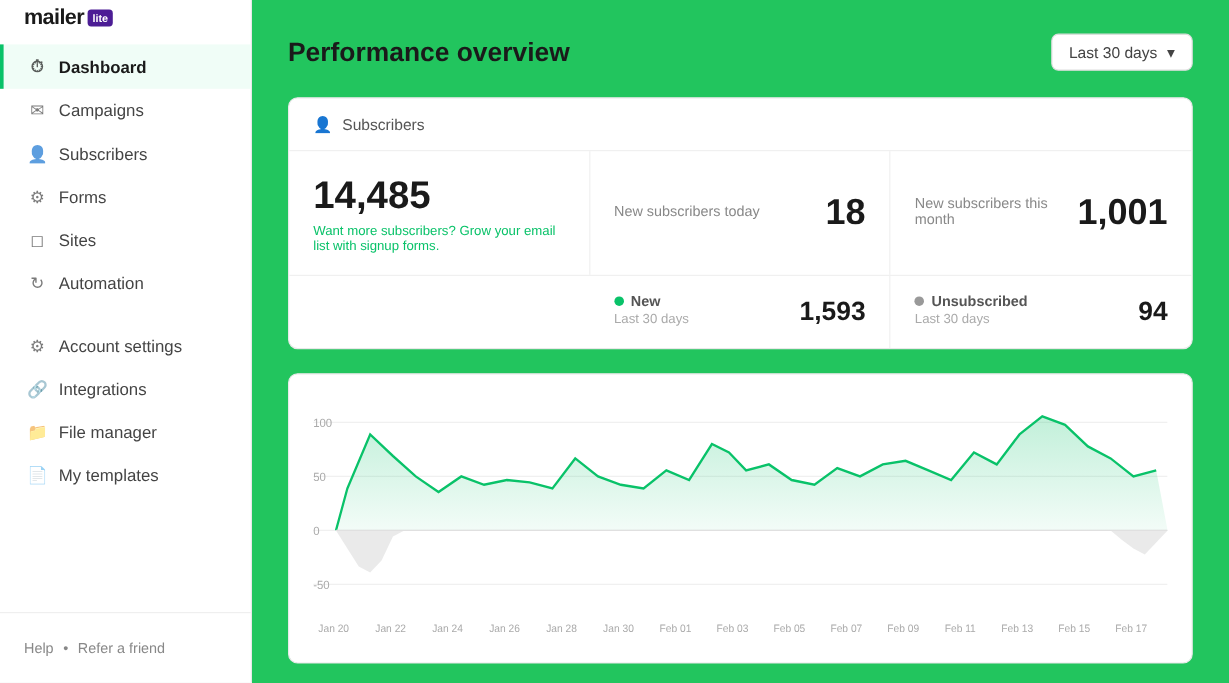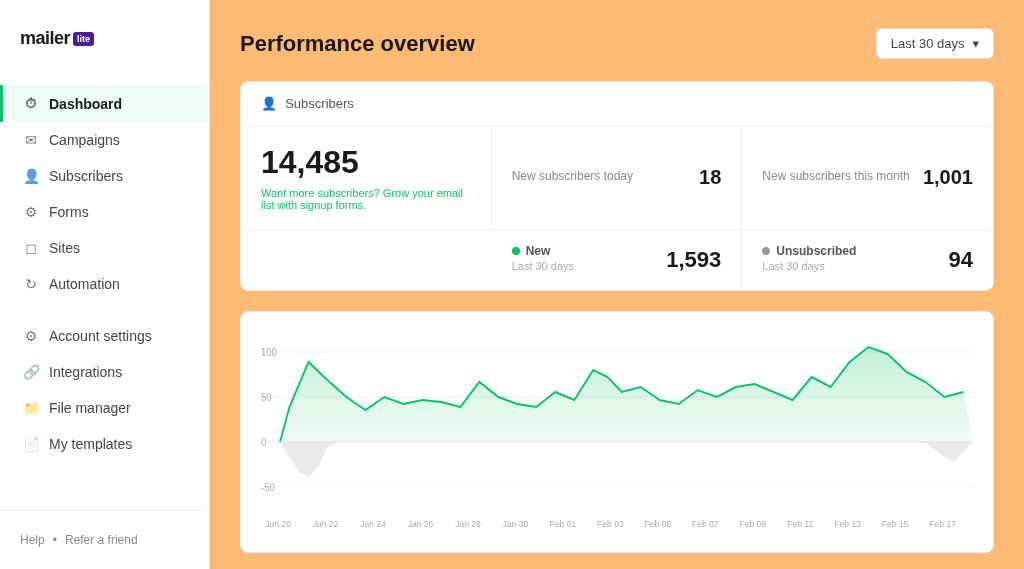--- a/index.html
+++ b/index.html
@@ -9,21 +9,21 @@
     .sidebar {
       width: 210px;
       background: #fff;
       border-right: 1px solid #e8e8e8;
       display: flex;
       flex-direction: column;
       height: 100%;
       flex-shrink: 0;
     }
     .logo-area {
-      padding: 28px 20px;
+      padding: 4px 20px;
       display: flex;
       align-items: center;
     }
     .logo-text {
       font-size: 18px;
       font-weight: 700;
       color: #1a1a1a;
       letter-spacing: -0.5px;
     }
     .logo-badge {
@@ -65,21 +65,21 @@
       font-size: 12px;
       color: #888;
       display: flex;
       gap: 8px;
     }
     .sidebar-bottom a { color: #888; text-decoration: none; }
 
     
     .main-content {
       flex: 1;
-      background: #fdba74;
+      background: #22c55e;
       overflow-y: auto;
       padding: 28px 30px;
     }
 
     
     .page-header {
       display: flex;
       align-items: center;
       justify-content: space-between;
       margin-bottom: 22px;
@@ -127,21 +127,21 @@
       padding: 18px 20px;
       border-right: 1px solid #f0f0f0;
     }
     .stat-cell:last-child { border-right: none; }
     .stat-label {
       font-size: 12px;
       color: #888;
       margin-bottom: 4px;
     }
     .stat-value {
-      font-size: 20px;
+      font-size: 30px;
       font-weight: 700;
       color: #1a1a1a;
     }
     .stat-value-large {
       font-size: 32px;
     }
     .stat-sub {
       font-size: 11px;
       color: #09c269;
       margin-top: 6px;

